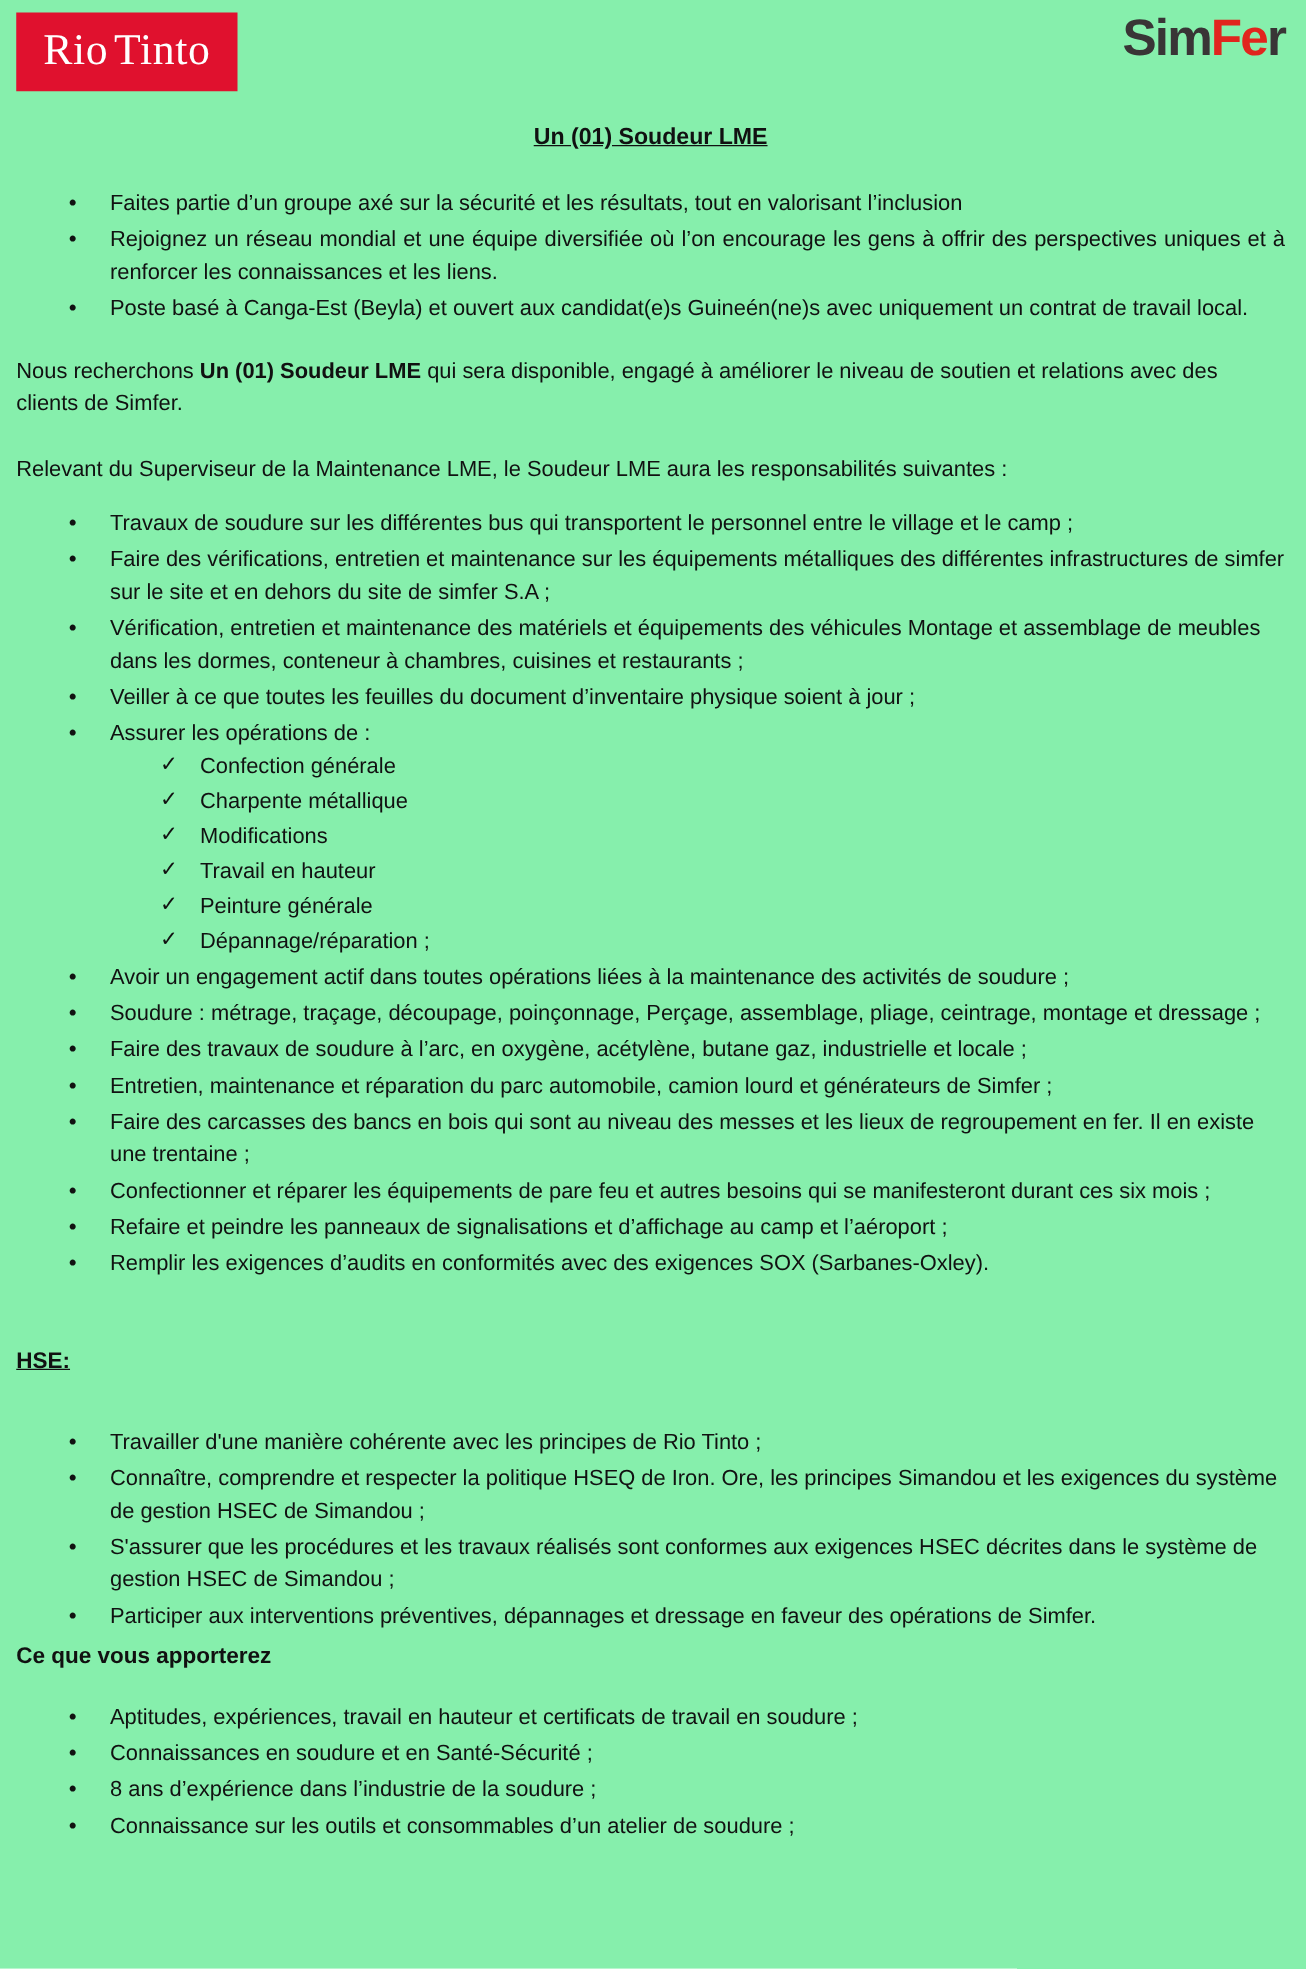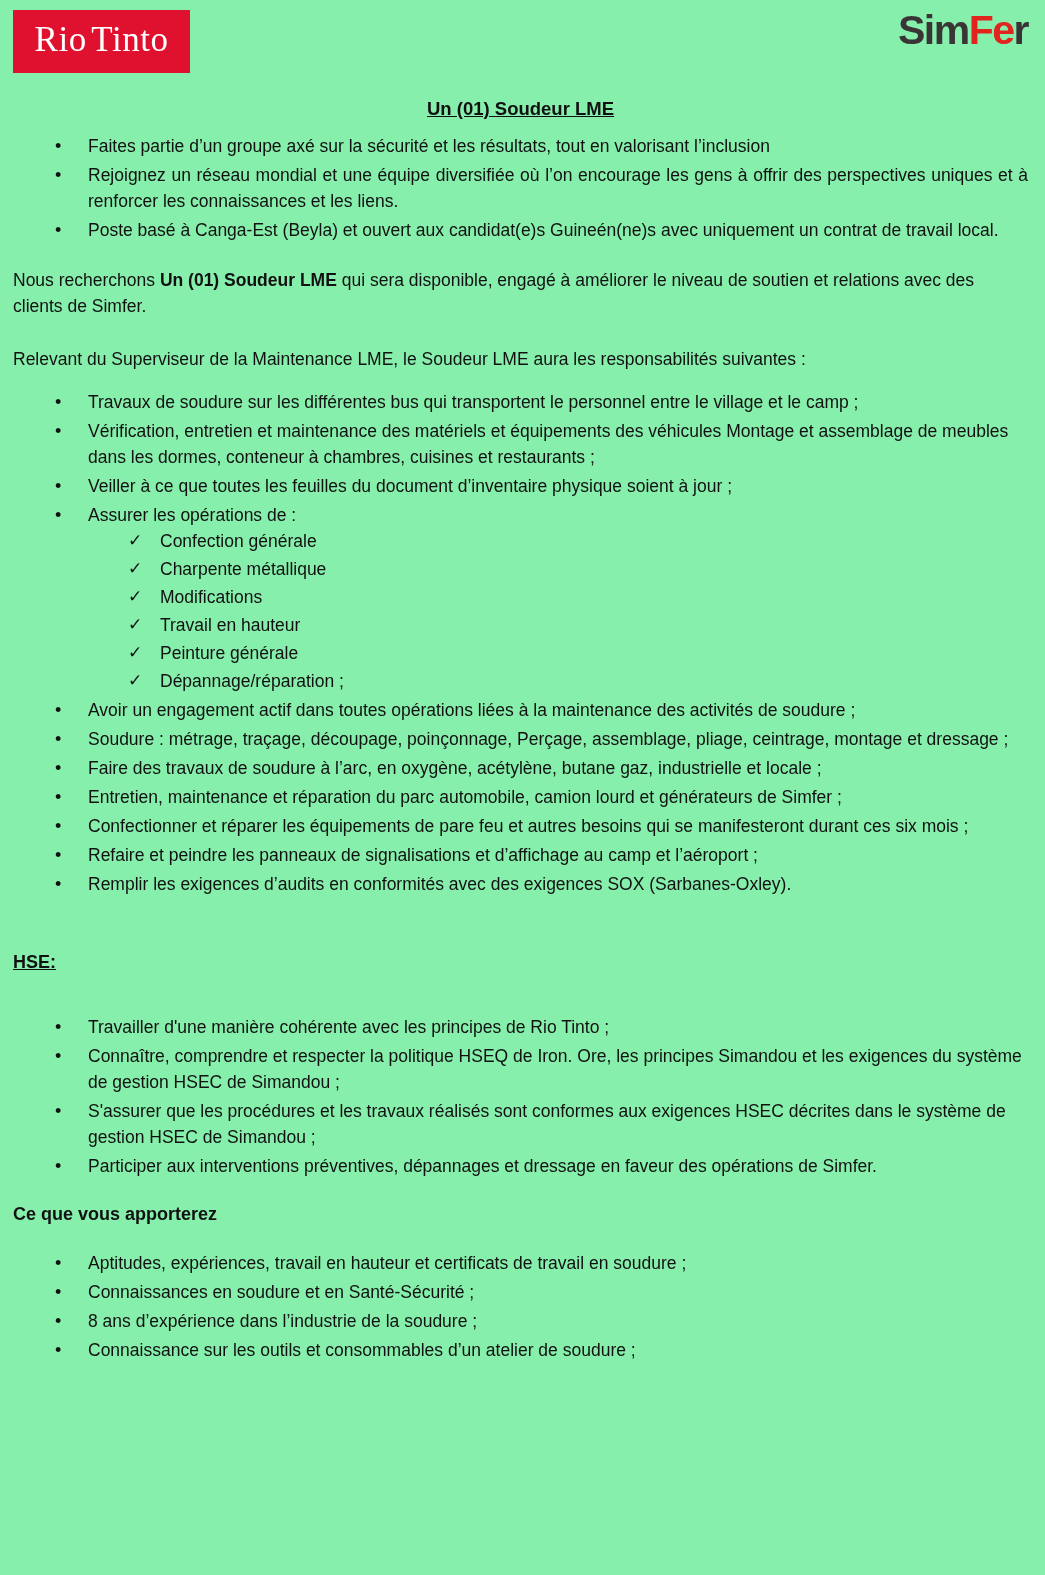--- a/index.html
+++ b/index.html
@@ -51,41 +51,41 @@
   }
   h2.sec {
     margin: 0;
     font-size: 18px;
     font-weight: bold;
     line-height: 22px;
   }
   h2.underlined { text-decoration: underline; }
   #about-heading { margin-top: 15px; }
   #hse-heading   { margin-top: 54px; }
-  #bring-heading { margin-top: 24px; }
+  #bring-heading { margin-top: 8px; }
 
   
   p.para { margin: 24px 0 18px 0; line-height: 26px; }
   p.lead { margin: 27px 0 0 0; line-height: 26px; }
 
   
   ul.blist { list-style: none; margin: 0; padding: 0 0 0 75px; }
   ul.blist > li {
     position: relative;
     line-height: 26px;
     margin-bottom: 3px;
   }
   ul.blist > li::before {
     content: "\2022";
     position: absolute;
     left: -33px;
     top: 0;
     font-size: 18px;
   }
-  ul.intro  { margin-top: 13px; }
+  ul.intro  { margin-top: 29px; }
   ul.intro > li { text-align: justify; }
   ul.resp   { margin-top: 17px; }
   ul.hse    { margin-top: 41px; }
   ul.bring  { margin-top: 25px; }
 
   
   ul.checks { list-style: none; margin: 0; padding: 0 0 0 72px; }
   ul.checks > li {
     position: relative;
     line-height: 26px;
@@ -123,37 +123,39 @@
     <li>Poste basé à Canga-Est (Beyla) et ouvert aux candidat(e)s Guineén(ne)s avec uniquement un contrat de travail local.</li>
   </ul>
 
 
   <p class="para"><span>Nous recherchons </span><b class="inline-bold">Un (01) Soudeur LME</b><span>  qui  sera disponible, engagé à améliorer le niveau de soutien et relations avec des clients de Simfer.</span></p>
 
   <p class="lead">Relevant du Superviseur de la Maintenance LME, le Soudeur LME aura les responsabilités suivantes :</p>
 
   <ul class="blist resp">
     <li>Travaux de soudure sur les différentes bus qui transportent le personnel entre le village et le camp ;</li>
+    <li>Faire des vérifications, entretien et maintenance sur les équipements métalliques des différentes infrastructures de simfer sur le site et en dehors du site de simfer S.A ;</li>
     <li>Vérification, entretien et maintenance des matériels et équipements des véhicules Montage et assemblage de meubles dans les dormes, conteneur à chambres, cuisines et restaurants ;</li>
     <li>Veiller à ce que toutes les feuilles du document d’inventaire physique soient à jour ;</li>
     <li>
       <span>Assurer les opérations de :</span>
       <ul class="checks">
         <li>Confection générale</li>
         <li>Charpente métallique</li>
         <li>Modifications</li>
         <li>Travail en hauteur</li>
         <li>Peinture générale</li>
         <li>Dépannage/réparation ;</li>
       </ul>
     </li>
     <li>Avoir un engagement actif dans toutes opérations liées à la maintenance des activités de soudure ;</li>
     <li>Soudure : métrage, traçage, découpage, poinçonnage, Perçage, assemblage, pliage, ceintrage, montage et dressage ;</li>
     <li>Faire des travaux de soudure à l’arc, en oxygène, acétylène, butane gaz, industrielle et locale ;</li>
     <li>Entretien, maintenance et réparation du parc automobile, camion lourd et générateurs de Simfer ;</li>
+    <li>Faire des carcasses des bancs en bois qui sont au niveau des messes et les lieux de regroupement en fer. Il en existe une trentaine ;</li>
     <li>Confectionner et réparer les équipements de pare feu et autres besoins qui se manifesteront durant ces six mois ;</li>
     <li>Refaire et peindre les panneaux de signalisations et d’affichage au camp et l’aéroport ;</li>
     <li>Remplir les exigences d’audits en conformités avec des exigences SOX (Sarbanes-Oxley).</li>
   </ul>
 
   <h2 class="sec underlined" id="hse-heading">HSE:</h2>
 
   <ul class="blist hse">
     <li>Travailler d'une manière cohérente avec les principes de Rio Tinto ;</li>
     <li>Connaître, comprendre et respecter la politique HSEQ de Iron. Ore, les principes Simandou et les exigences du système de gestion HSEC de Simandou ;</li>

